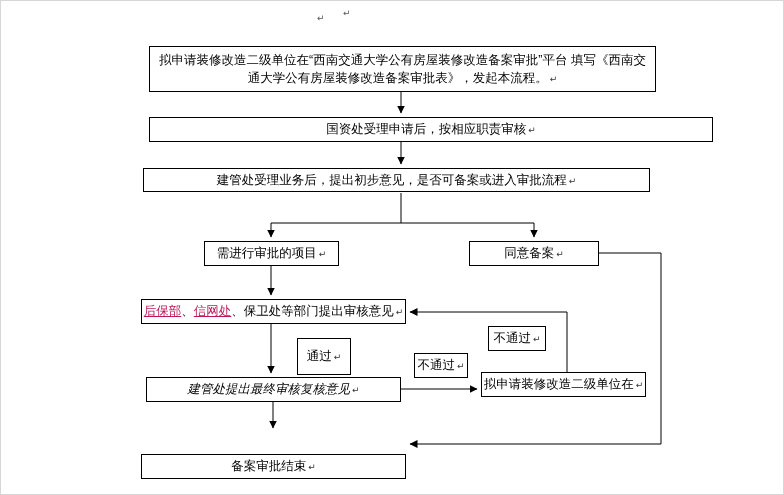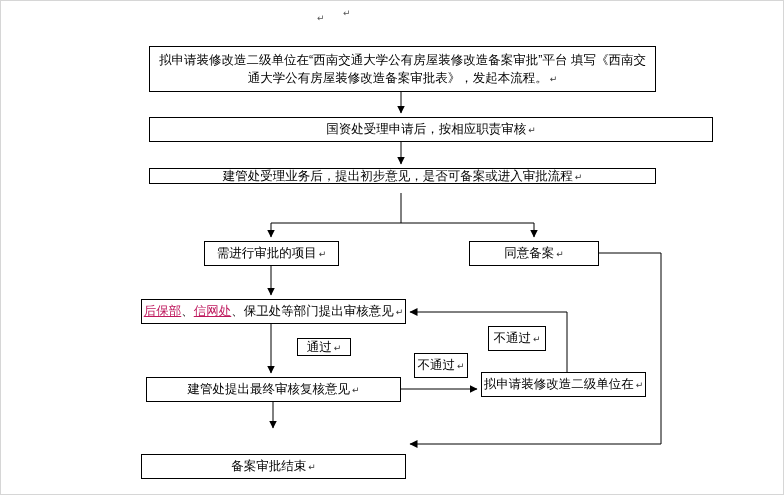--- a/index.html
+++ b/index.html
@@ -48,43 +48,43 @@
   <span class="pmark" style="left:342px;top:7px;">↵</span>
 
   <div class="node wrap" style="left:148px;top:45px;width:507px;height:46px;">
     <div class="txt"><span>拟申请装修改造二级单位在“西南交通大学公有房屋装修改造备案审批”平台 填写《西南交通大学公有房屋装修改造备案审批表》，发起本流程。</span><span class="brk">↵</span></div>
   </div>
 
   <div class="node" style="left:148px;top:116px;width:564px;height:25px;">
     <div class="txt"><span>国资处受理申请后，按相应职责审核</span><span class="brk">↵</span></div>
   </div>
 
-  <div class="node" style="left:148px;top:167px;width:507px;height:16px;">
+  <div class="node" style="left:142px;top:167px;width:507px;height:24px;">
     <div class="txt"><span>建管处受理业务后，提出初步意见，是否可备案或进入审批流程</span><span class="brk">↵</span></div>
   </div>
 
   <div class="node" style="left:468px;top:240px;width:130px;height:25px;">
     <div class="txt"><span>同意备案</span><span class="brk">↵</span></div>
   </div>
 
   <div class="node" style="left:203px;top:240px;width:135px;height:25px;">
     <div class="txt"><span>需进行审批的项目</span><span class="brk">↵</span></div>
   </div>
 
   <div class="node" style="left:140px;top:298px;width:265px;height:25px;">
     <div class="txt">
       <span class="link">后保部</span><span>、</span><span class="link">信网处</span><span>、保卫处等部门提出审核意见</span><span class="brk">↵</span>
     </div>
   </div>
 
-  <div class="node" style="left:296px;top:337px;width:54px;height:18px;">
+  <div class="node" style="left:296px;top:337px;width:54px;height:37px;">
     <div class="txt"><span>通过</span><span class="brk">↵</span></div>
   </div>
 
-  <div class="node" style="left:145px;top:376px;width:255px;height:25px;">
+  <div class="node" style="left:145px;top:376px;width:255px;height:25px;font-style:italic;">
     <div class="txt"><span>建管处提出最终审核复核意见</span><span class="brk">↵</span></div>
   </div>
 
   <div class="node" style="left:413px;top:352px;width:54px;height:25px;">
     <div class="txt"><span>不通过</span><span class="brk">↵</span></div>
   </div>
 
   <div class="node" style="left:487px;top:325px;width:58px;height:25px;">
     <div class="txt"><span>不通过</span><span class="brk">↵</span></div>
   </div>

